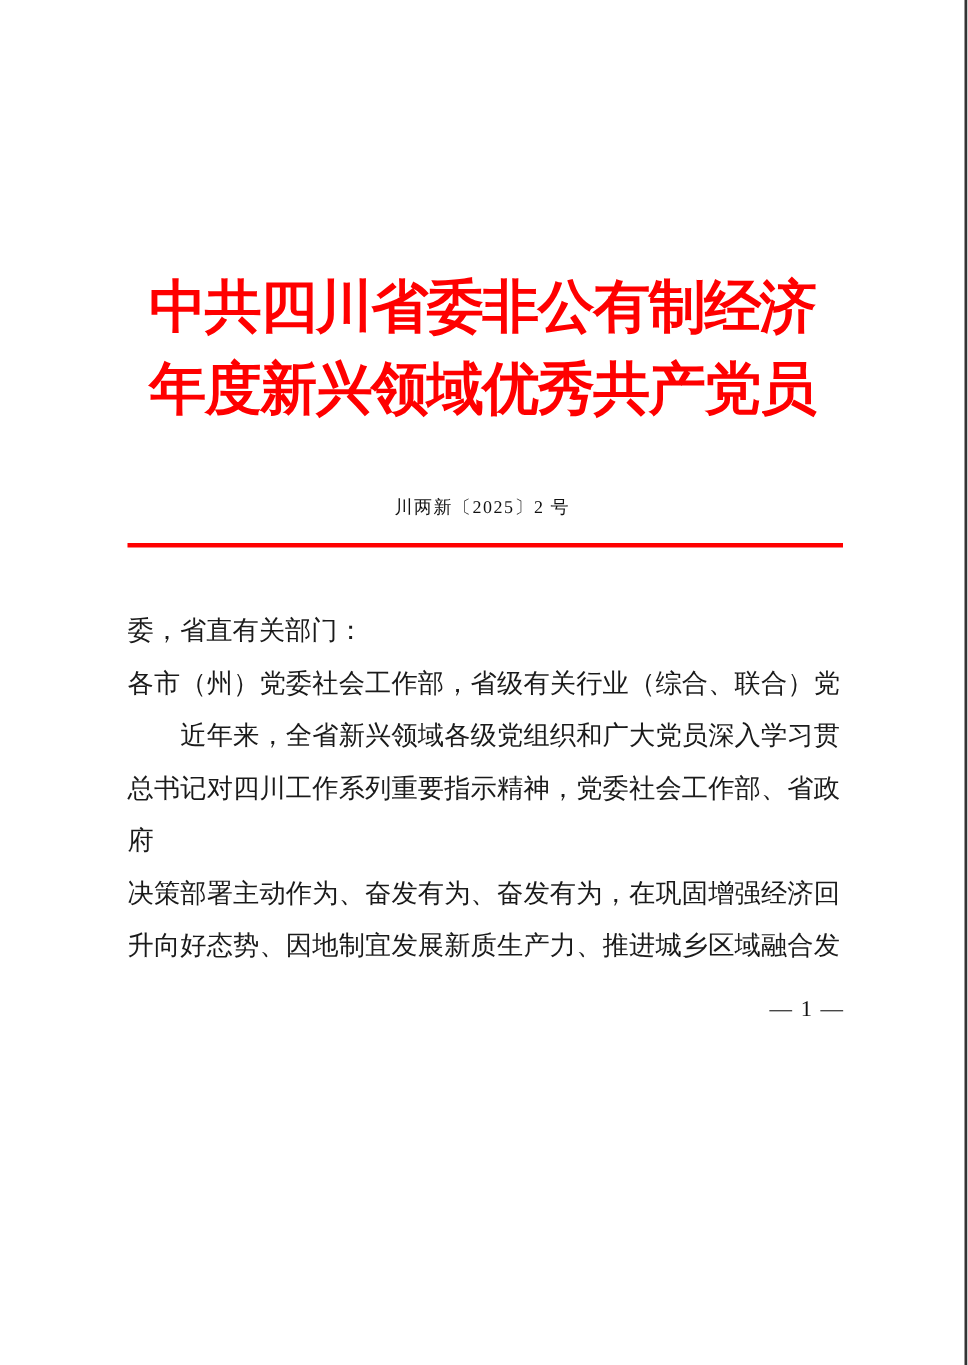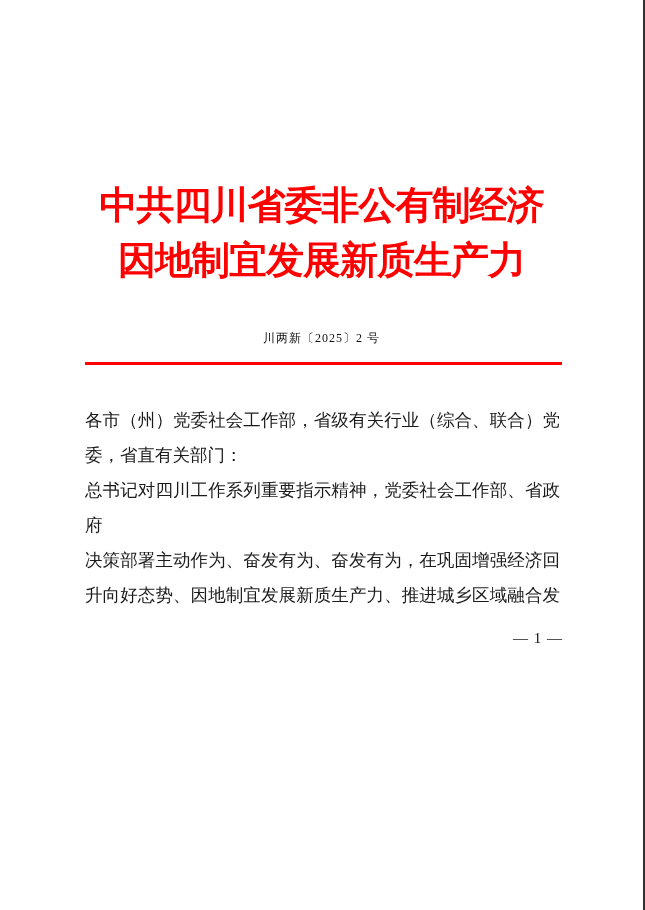--- a/index.html
+++ b/index.html
@@ -82,30 +82,31 @@
   }
 </style>
 </head>
 <body>
 
 <div class="page">
 
   <header>
     <div class="org-title">
       <div class="org-line">中共四川省委非公有制经济</div>
-      <div class="org-line">因地制宜发展新质生产力</div>
+      <div class="org-line">年度新兴领域优秀共产党员</div>
     </div>
     <div class="doc-number">川两新〔2025〕2 号</div>
     <div class="red-rule"></div>
   </header>
 
 
   <section class="doc-body">
+    <div class="tline">委，省直有关部门：</div>
     <div class="tline fill">各市（州）党委社会工作部，省级有关行业（综合、联合）党</div>
-    <div class="tline">委，省直有关部门：</div>
+    <div class="tline fill">　　近年来，全省新兴领域各级党组织和广大党员深入学习贯</div>
     <div class="tline fill">总书记对四川工作系列重要指示精神，党委社会工作部、省政府</div>
     <div class="tline fill">决策部署主动作为、奋发有为、奋发有为，在巩固增强经济回</div>
     <div class="tline fill">升向好态势、因地制宜发展新质生产力、推进城乡区域融合发</div>
   </section>
 
   <footer class="page-footer">
     <span class="page-number">— 1 —</span>
   </footer>
 
 </div>

